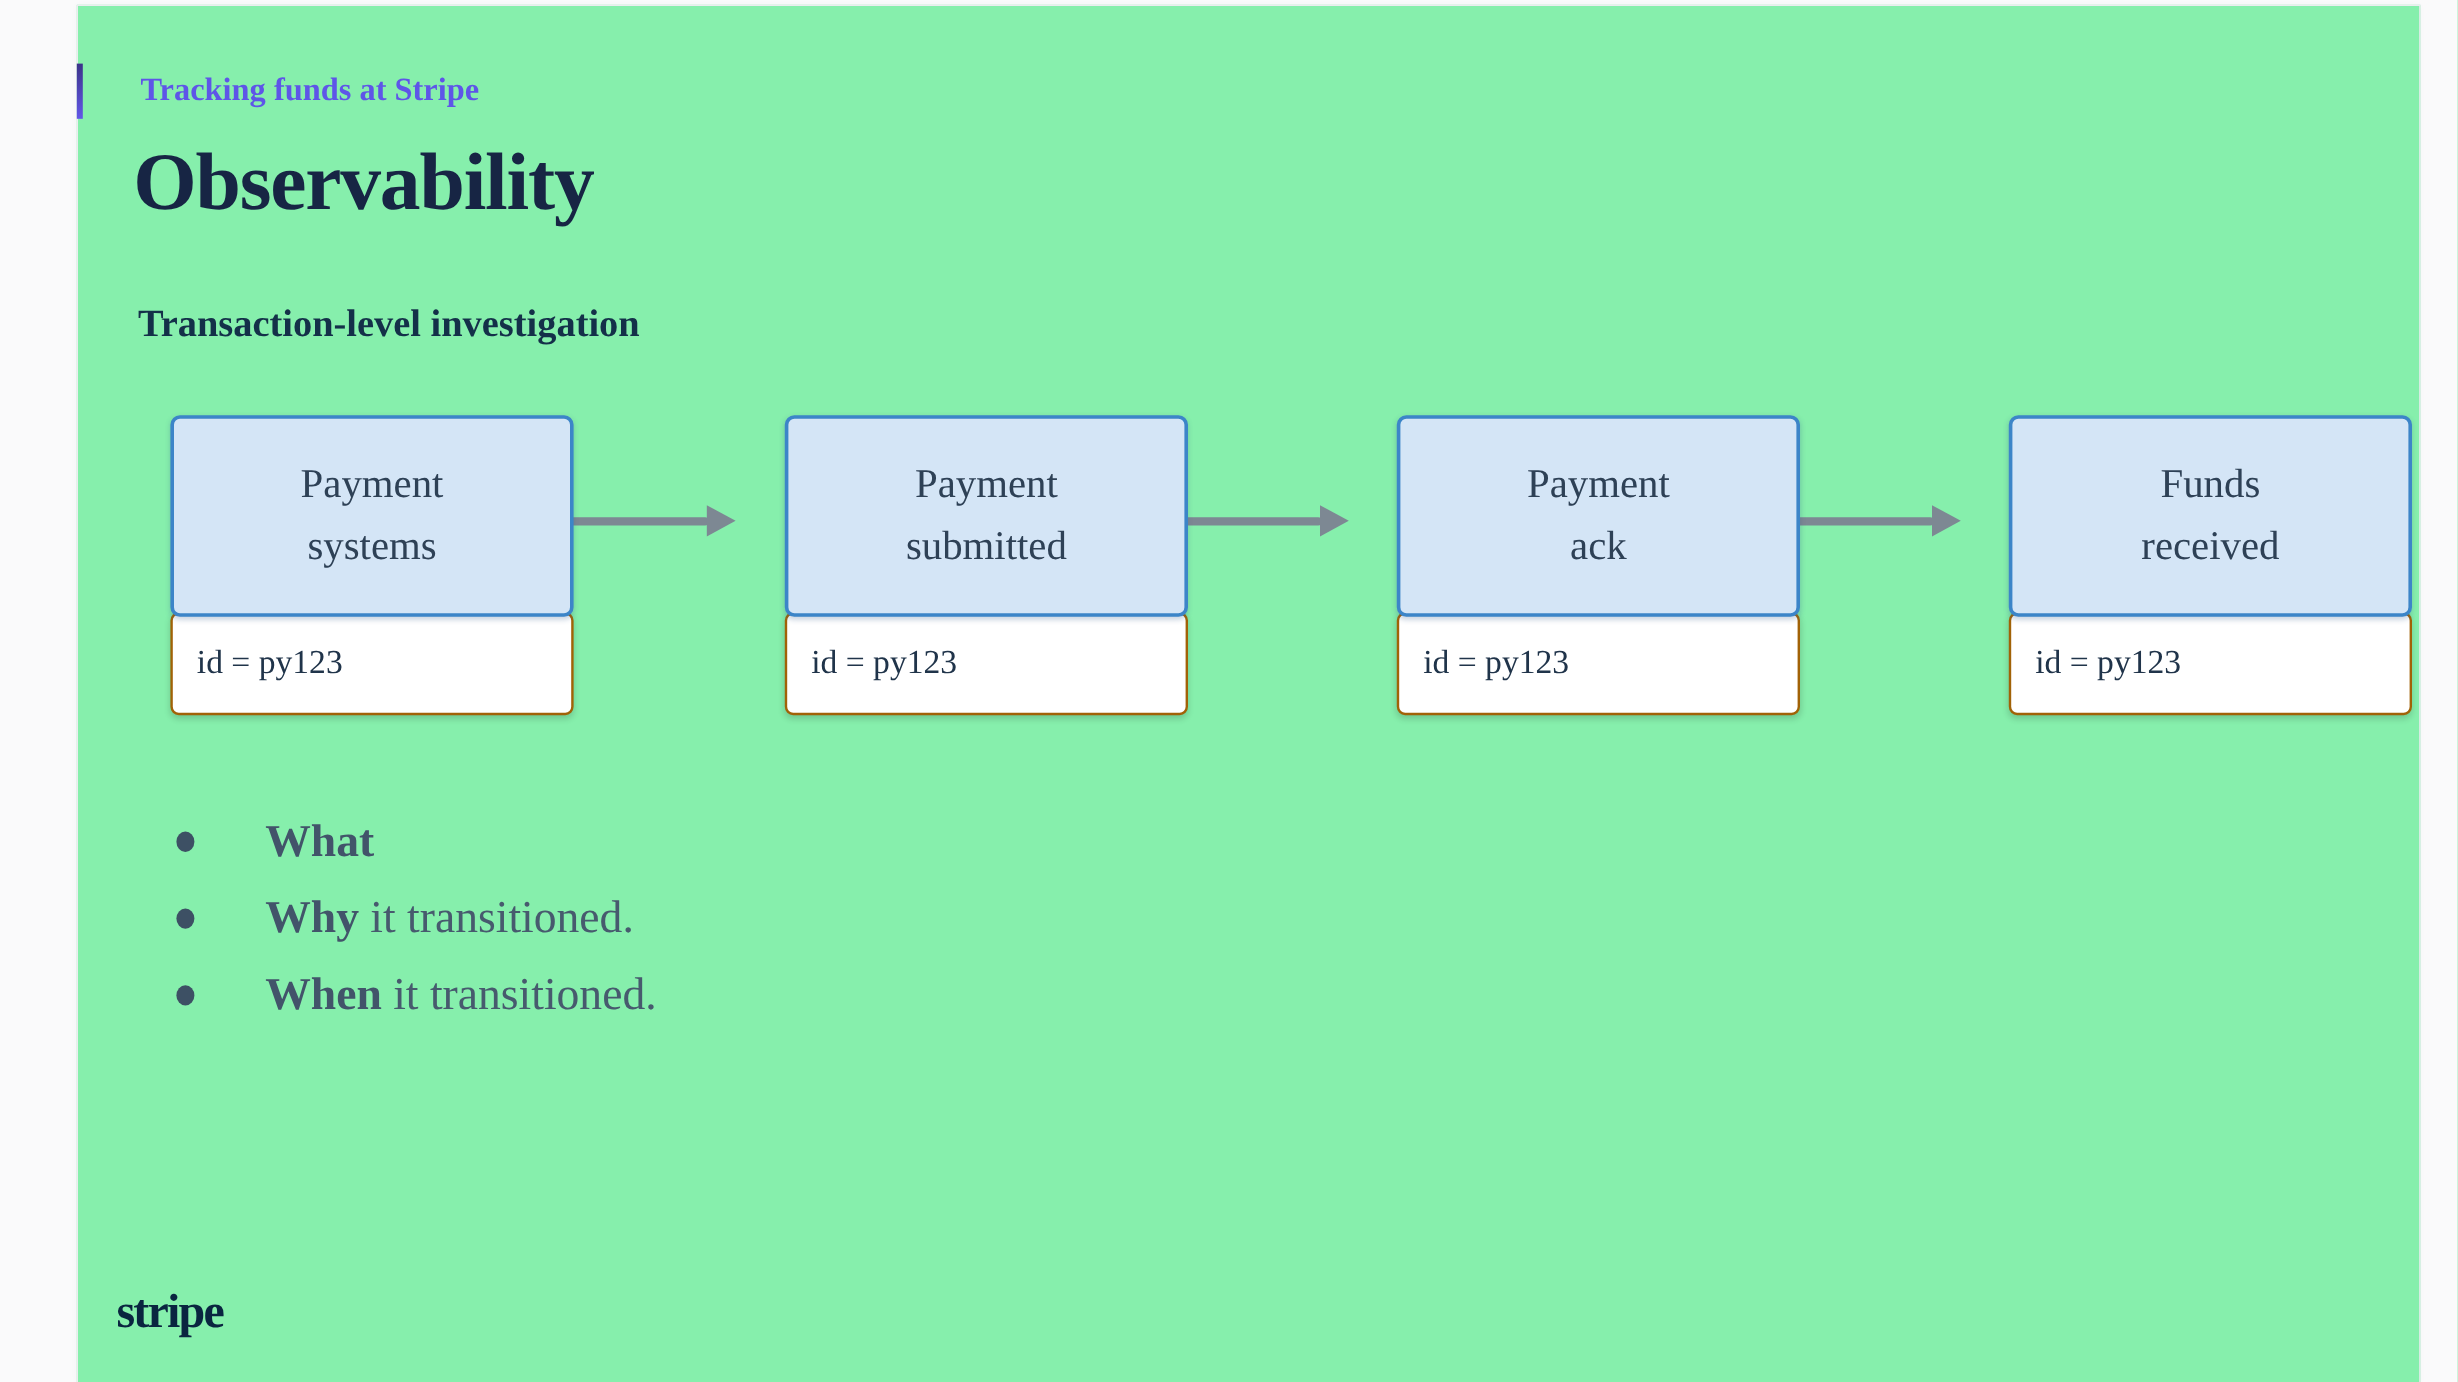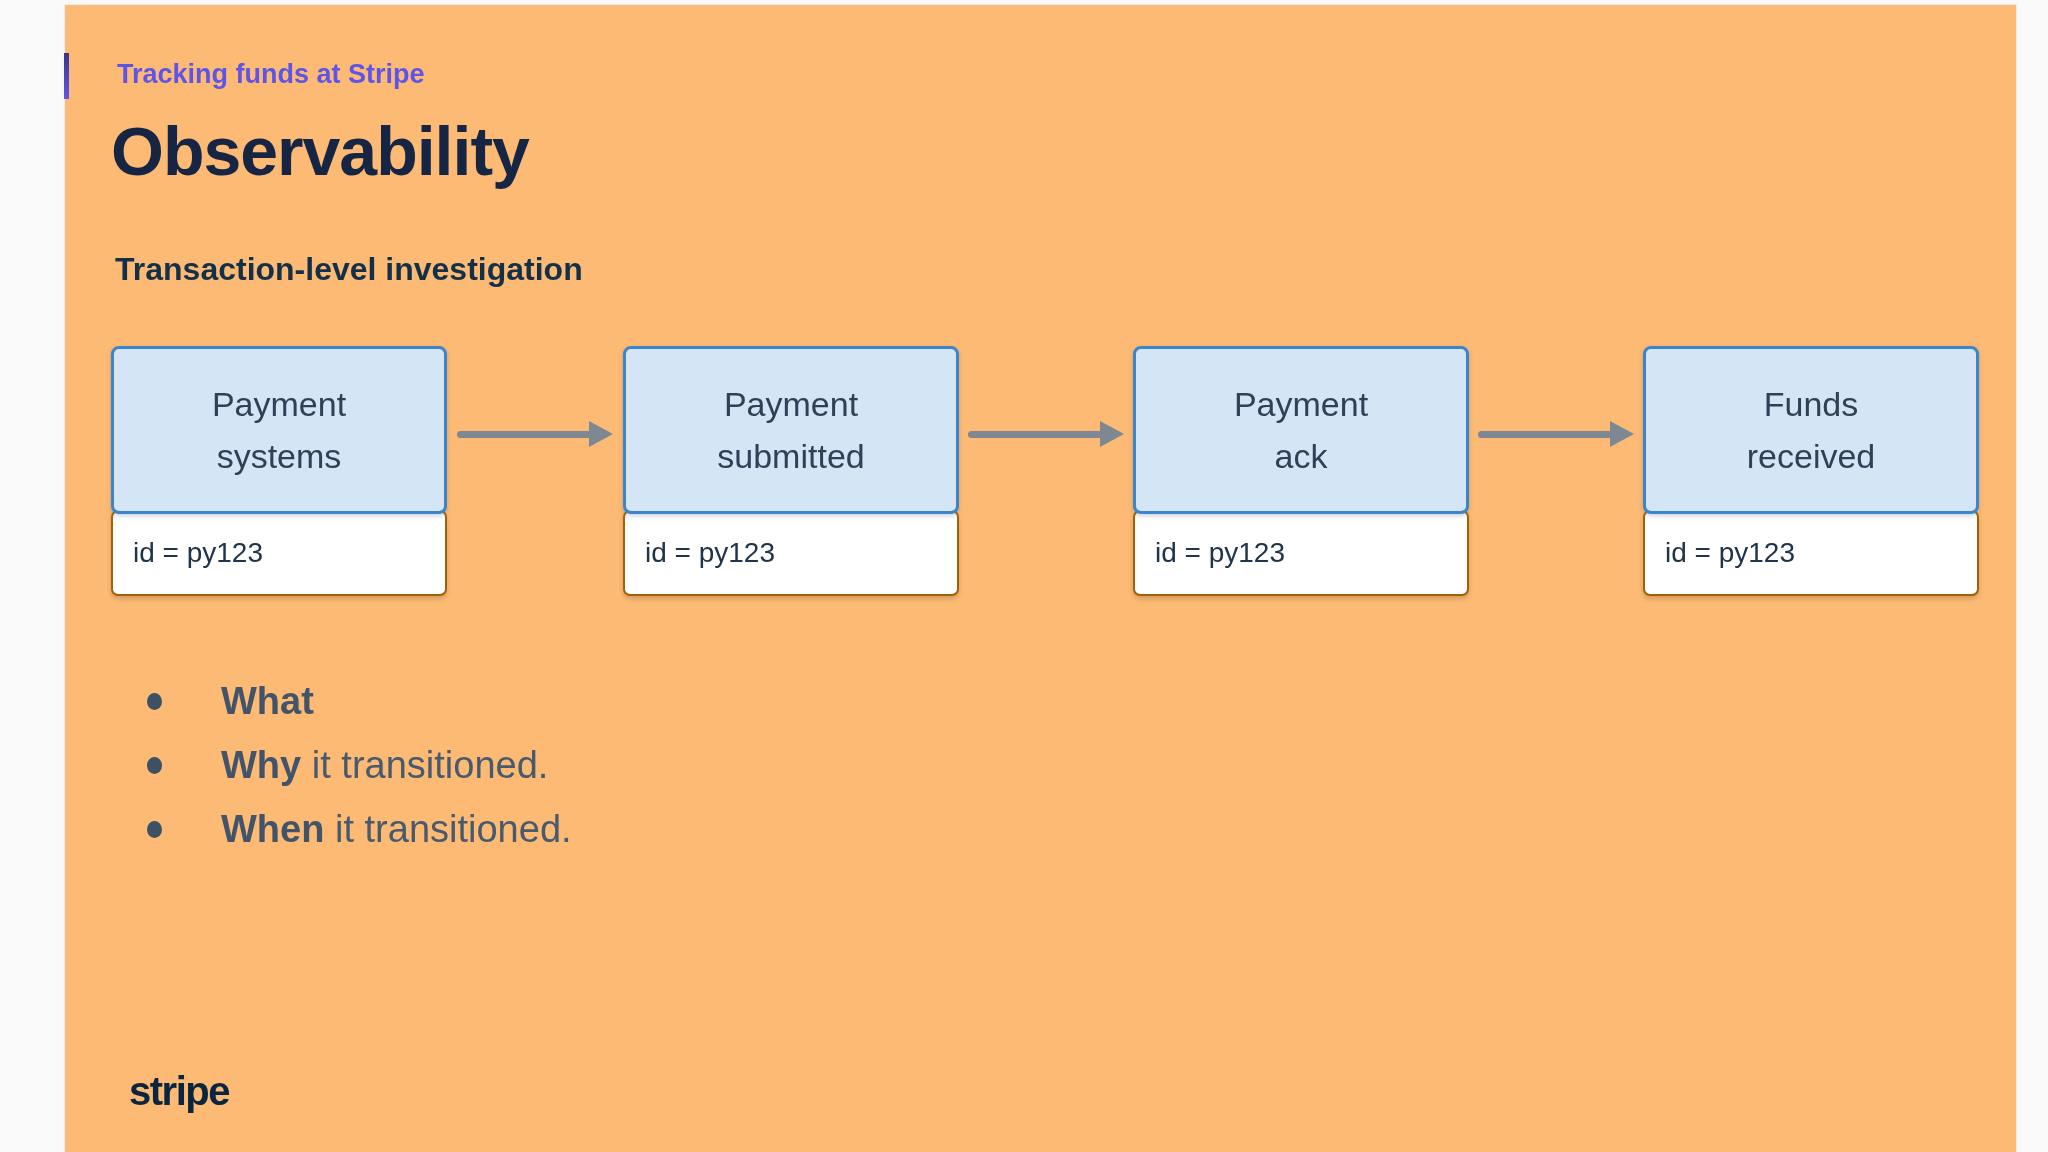--- a/index.html
+++ b/index.html
@@ -6,42 +6,43 @@
   body{
     width:2048px;height:1152px;
     background:#fafafb;
     font-family:"Liberation Sans", sans-serif;
     overflow:hidden;
     position:relative;
   }
   .stage{position:absolute;inset:0;width:2048px;height:1152px;}
   .card{
     position:absolute;left:64px;top:4px;width:1951px;height:1148px;
-    background:#fdba74;border:1px solid #ececf0;border-bottom:none;
+    background:#86efac;border:1px solid #ececf0;border-bottom:none;
     box-shadow:0 0 6px rgba(0,0,0,0.03);
+    font-family:Liberation Serif, serif;
   }
   .eyebrow-tick{
     position:absolute;left:-1px;top:48px;width:5px;height:46px;
     background:linear-gradient(#3b3389,#6257e8);
   }
   .eyebrow{
     position:absolute;left:52px;top:54px;
     font-size:27px;font-weight:700;color:#5e55e8;letter-spacing:0;
   }
   .title{
     position:absolute;left:46px;top:108px;margin:0;
     font-size:68px;line-height:76px;font-weight:800;color:#172544;
     letter-spacing:-1px;
   }
   .subtitle{
     position:absolute;left:50px;top:244px;margin:0;
     font-size:32px;line-height:40px;font-weight:700;color:#143049;
   }
   .diagram{position:absolute;left:0;top:341px;width:1951px;height:260px;}
-  .node{position:absolute;top:0;width:380px;}
+  .node{position:absolute;top:0;width:380px;margin-left:31px;}
   .n0{left:46px}.n1{left:558px}.n2{left:1068px}.n3{left:1578px}
   .node-box{
     position:relative;z-index:2;
     width:330px;height:162px;
     background:#d4e5f6;border:3px solid #3c85c8;border-radius:8px;
     box-shadow:0 2px 4px rgba(50,90,140,0.25);
     display:flex;flex-direction:column;align-items:center;justify-content:center;
   }
   .node-line{
     font-size:34px;line-height:52px;color:#2e4156;text-align:center;
@@ -72,21 +73,21 @@
     display:flex;align-items:center;height:48px;margin-bottom:16px;
     font-size:38px;line-height:48px;color:#475a6e;
   }
   .dot{
     width:15px;height:17px;border-radius:50%;background:#3d5064;
     margin-right:59px;flex:0 0 auto;
   }
   .bullets strong{font-weight:700;color:#42546a;white-space:pre;}
   .bullets .rest{white-space:pre-wrap;}
   .logo{
-    position:absolute;left:64px;top:1064px;
+    position:absolute;left:32px;top:1064px;
     font-size:40px;font-weight:700;color:#0a2540;letter-spacing:-1.5px;
   }
 </style>
 </head>
 <body>
 
 <div class="stage">
   <div class="card">
 
     <div class="eyebrow-tick"></div>

